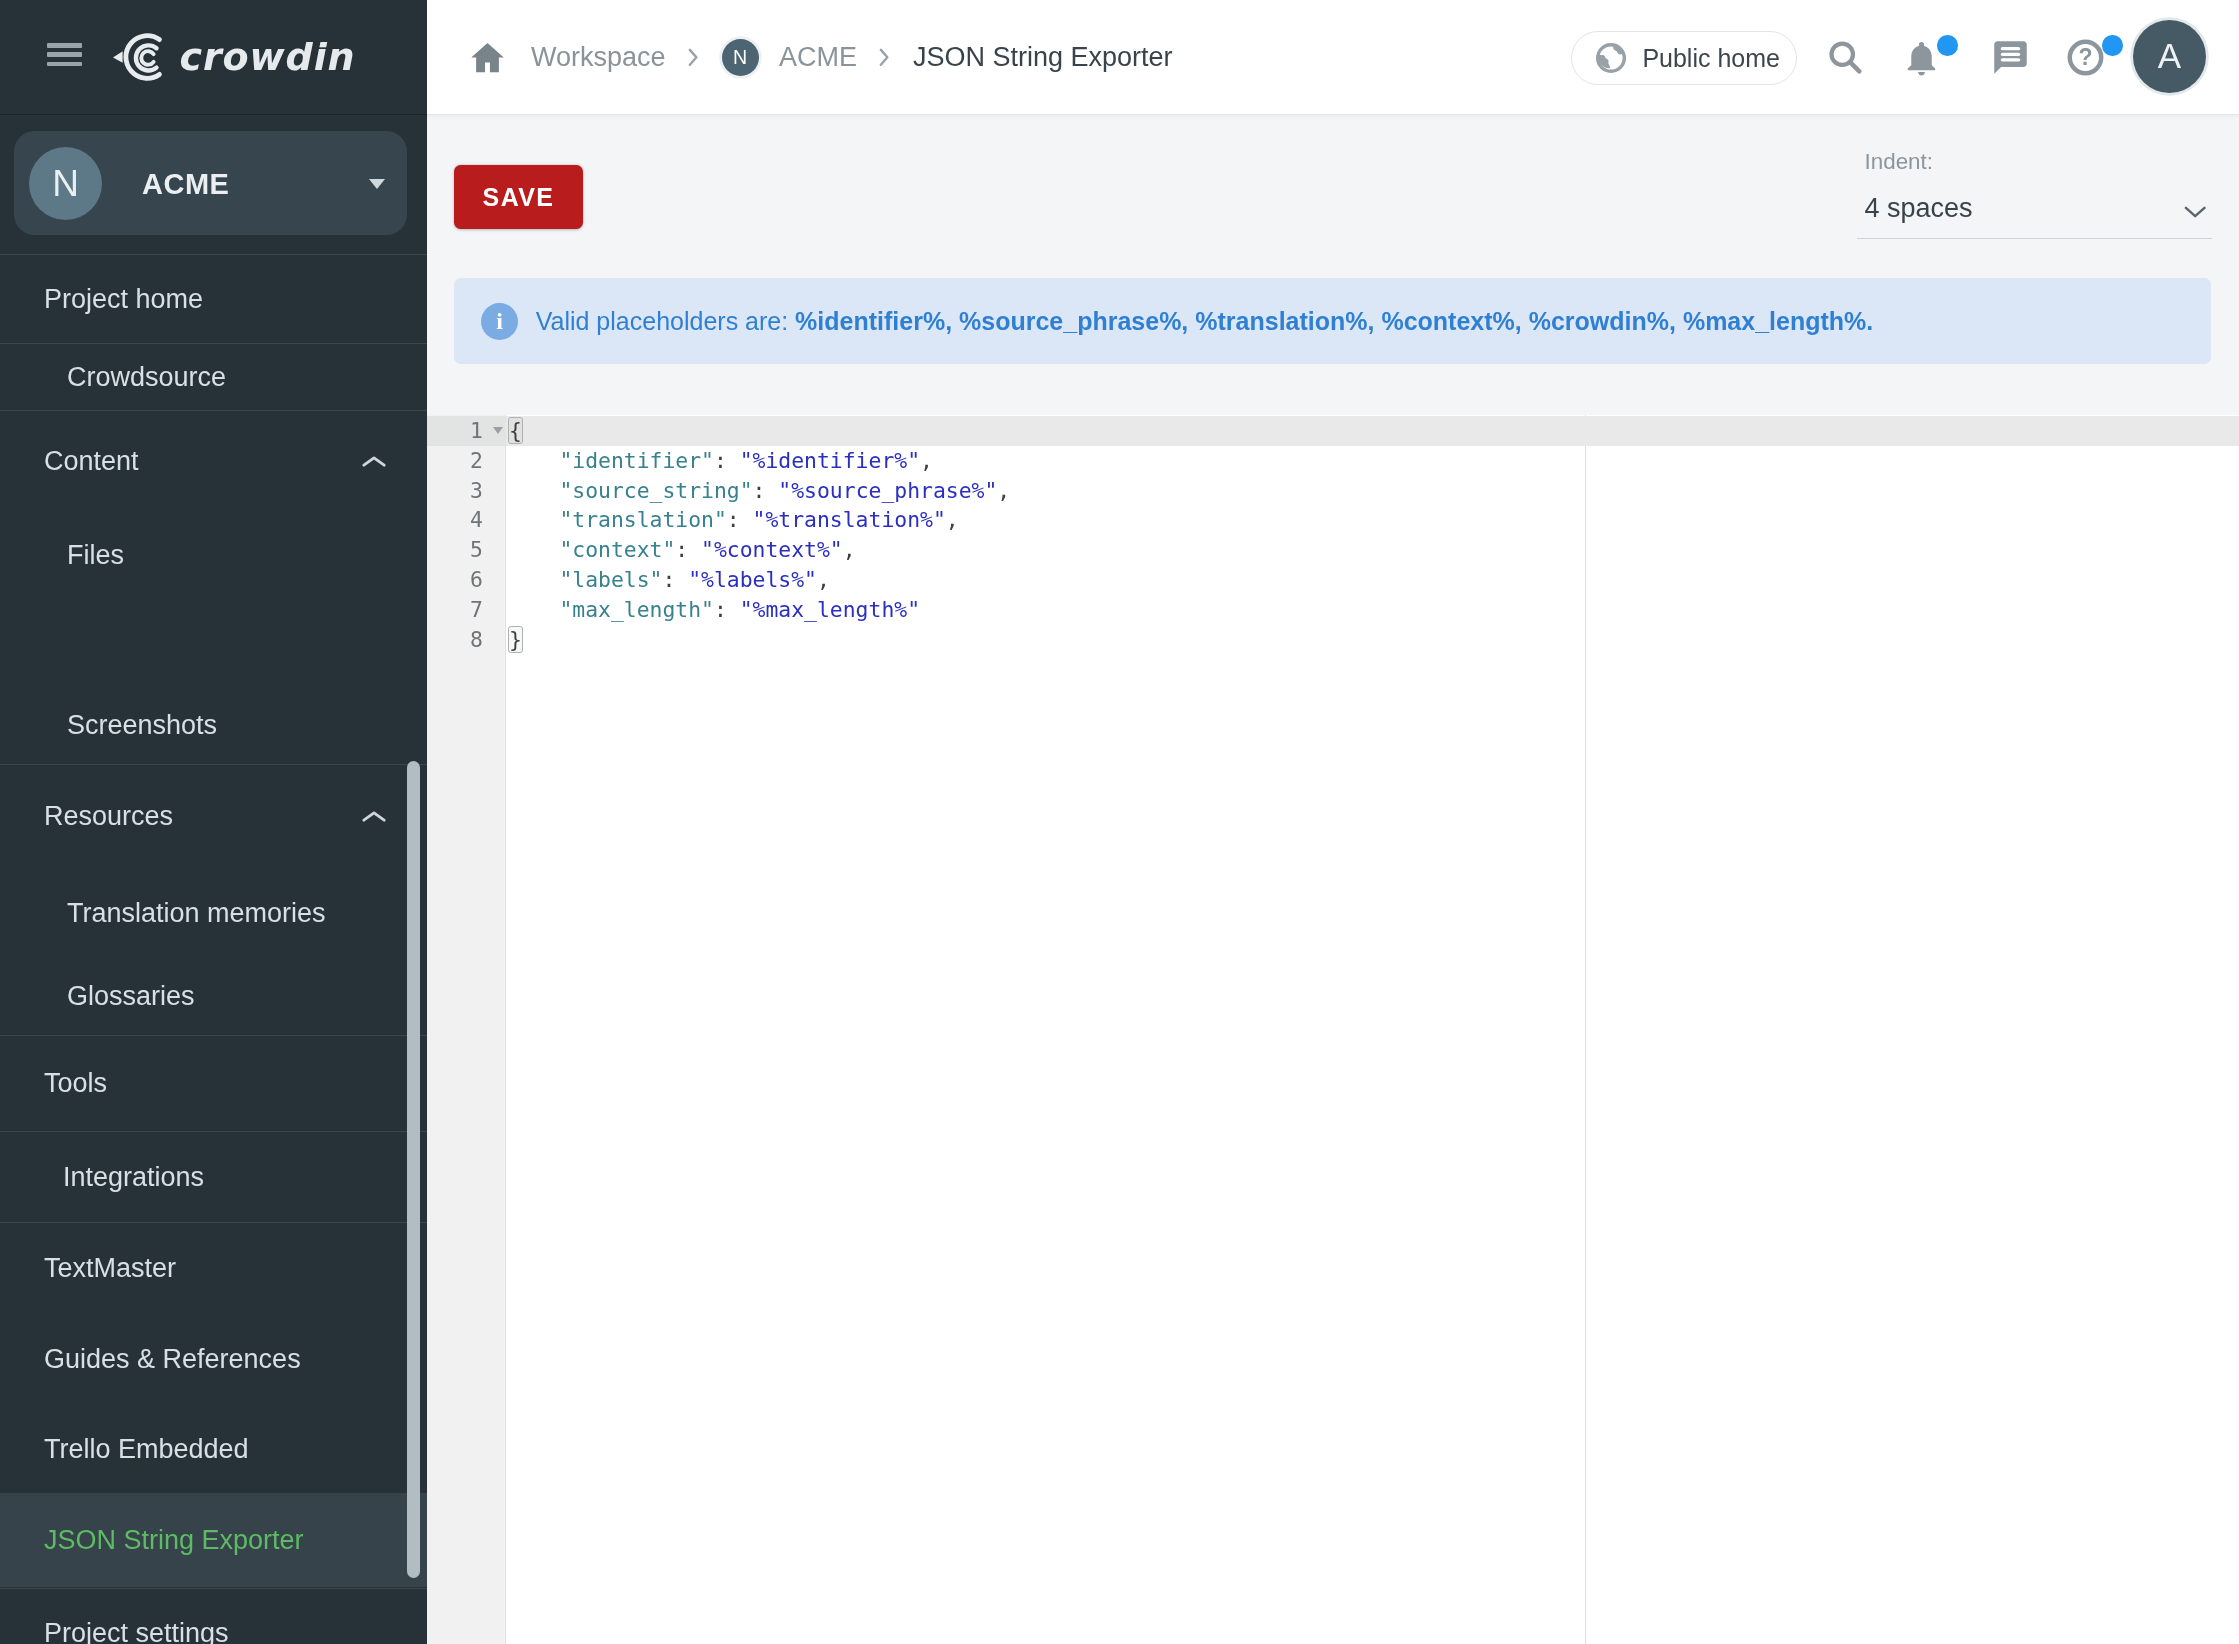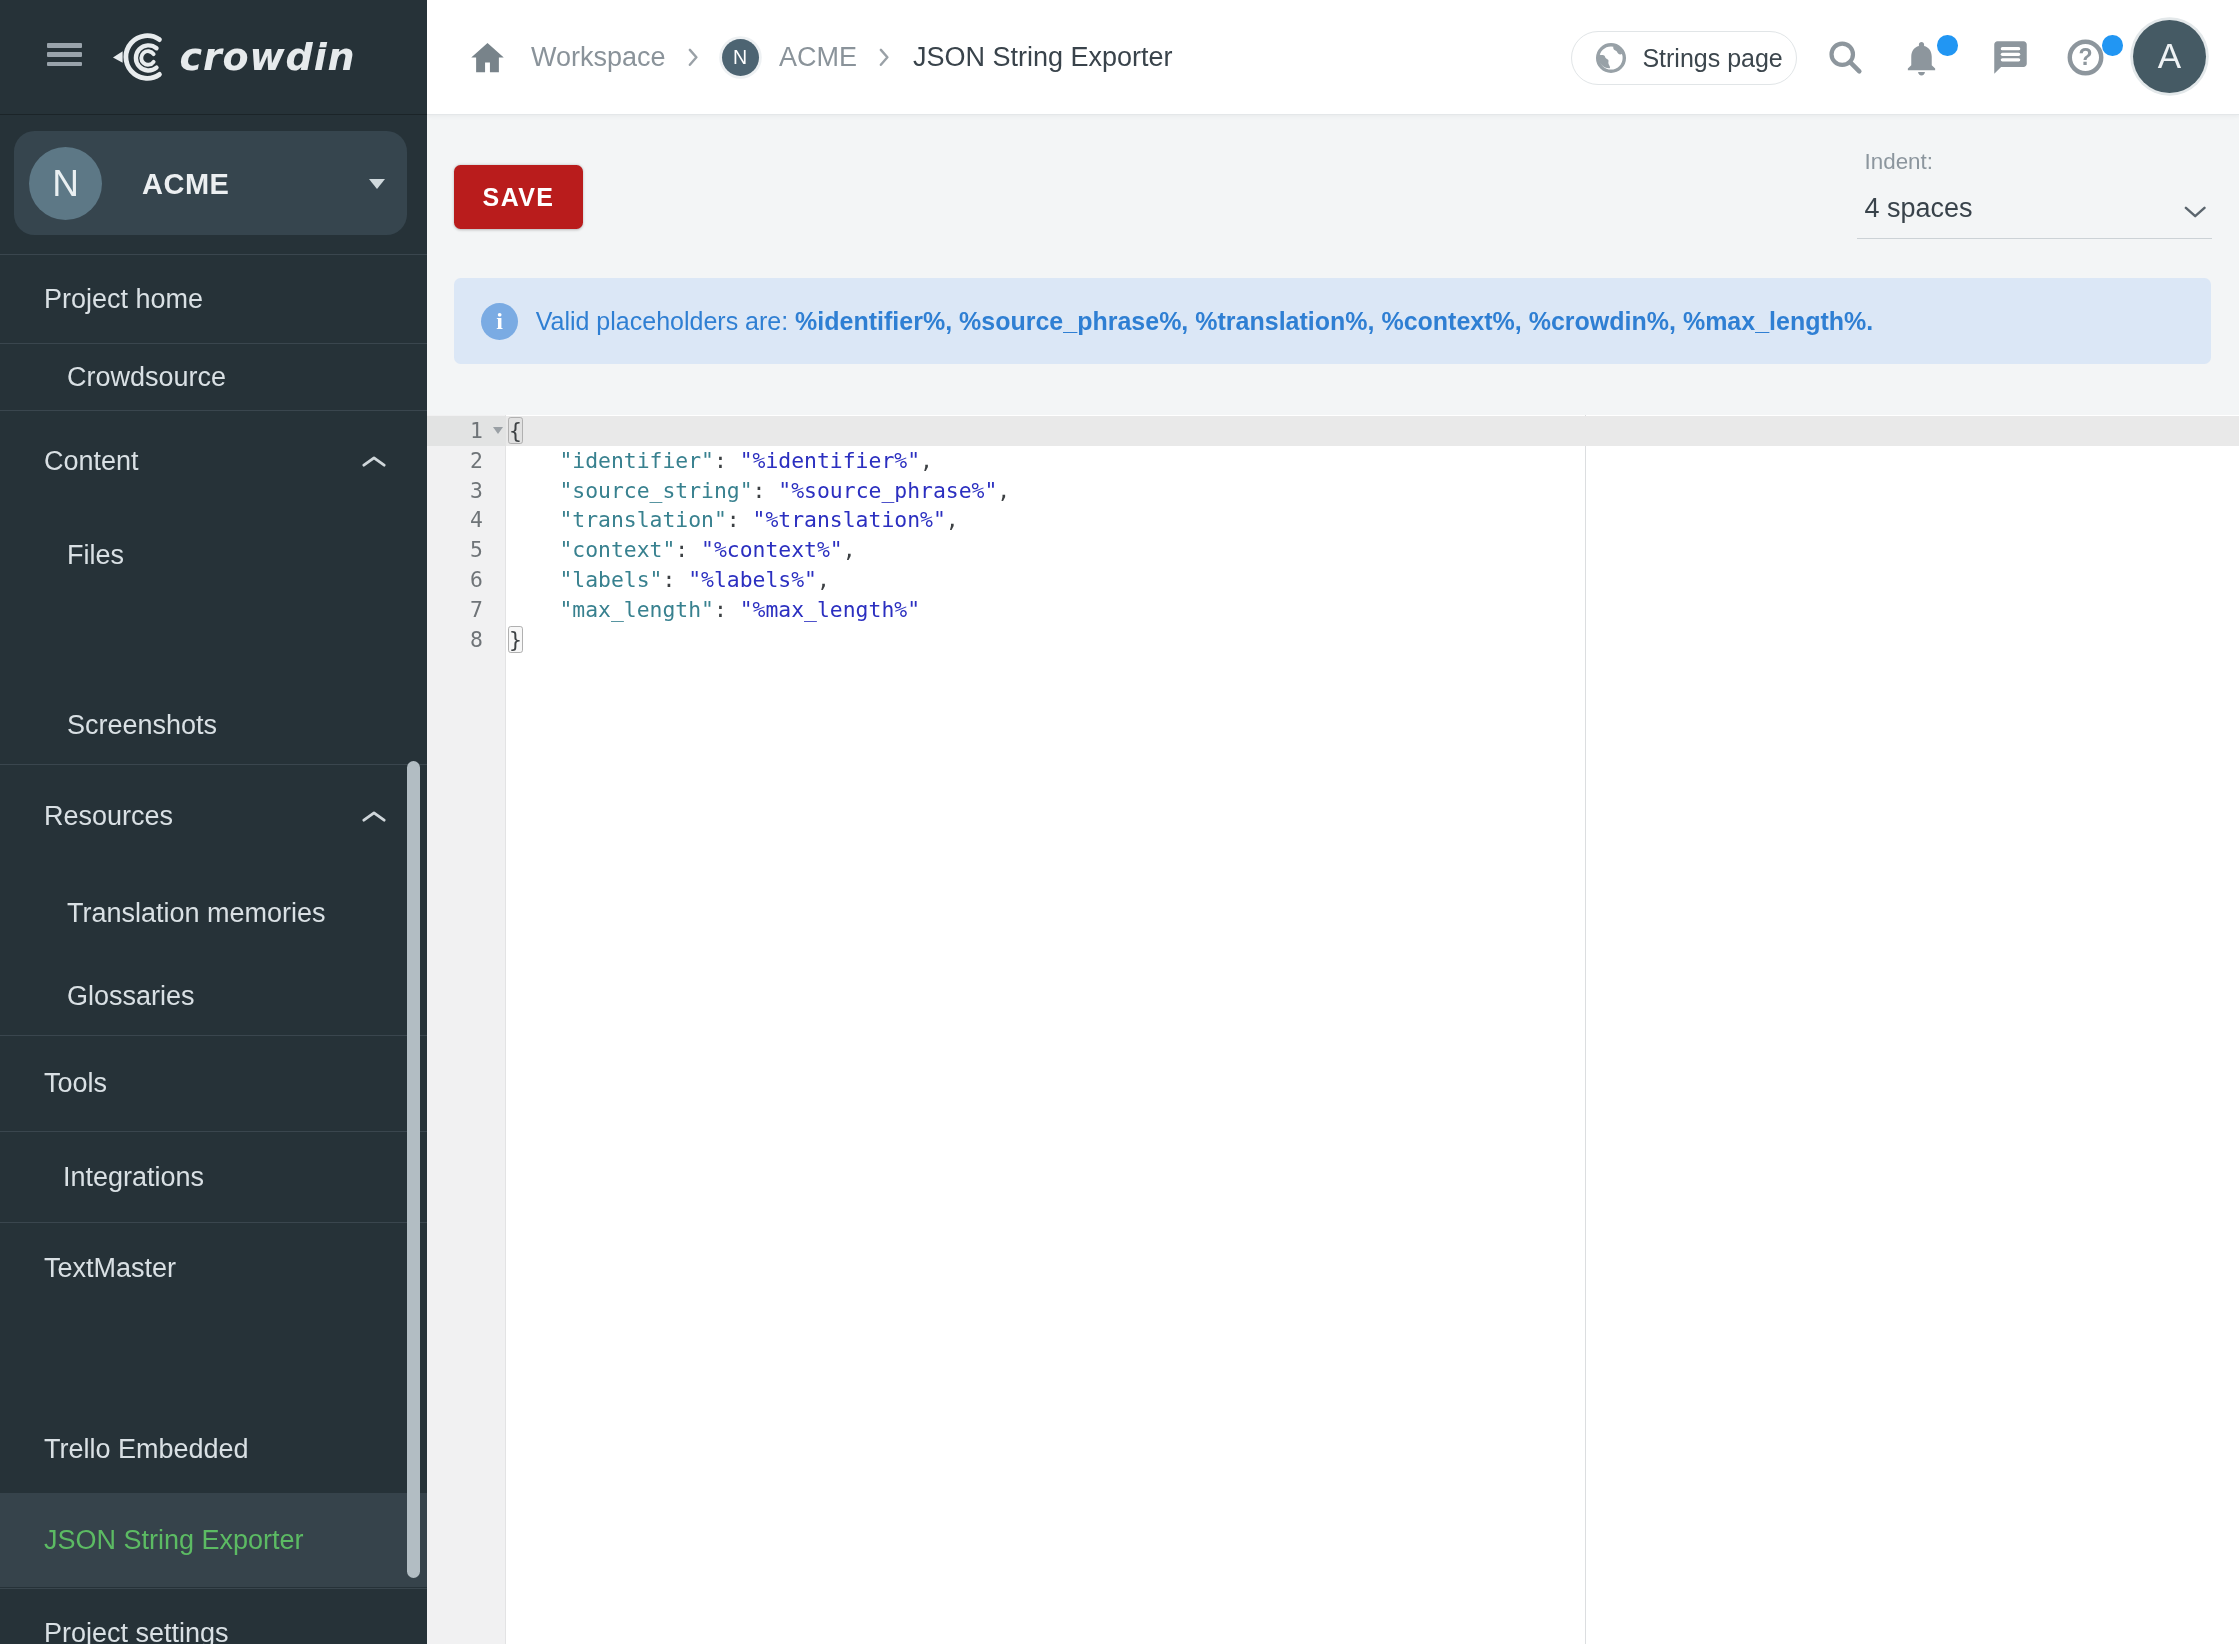--- a/index.html
+++ b/index.html
@@ -146,20 +146,23 @@
           <span class="lbl">Translation memories</span>
         </div>
         <div class="nav-row sep" style="top: 1035px; height: 96px;">
           <span class="lbl">Tools</span>
         </div>
         <div class="nav-row sep" style="top: 1131px; height: 91px; padding-left: 19px;">
           <span class="lbl">Integrations</span>
         </div>
         <div class="nav-row sep" style="top: 1222px; height: 91px;">
           <span class="lbl">TextMaster</span>
+        </div>
+        <div class="nav-row" style="top: 1314px; height: 91px;">
+          <span class="lbl">Guides &amp; References</span>
         </div>
         <div class="nav-row" style="top: 1405px; height: 89px;">
           <span class="lbl">Trello Embedded</span>
         </div>
         <div class="nav-row active" style="top: 1493px; height: 94px;">
           <span class="lbl">JSON String Exporter</span>
         </div>
         <div class="nav-row sep" style="top: 1588px; height: 90px;">
           <span class="lbl">Project settings</span>
         </div>
@@ -192,21 +195,21 @@
       </div>
 
     <div id="public-page-btn">
       <span>
         <svg width="34" height="34" viewBox="0 0 24 24">
           <circle cx="12" cy="12" r="9.4" fill="#ffffff" stroke="#98a1a7" stroke-width="2.4"></circle>
           <path d="M3.4 9.6c2 .9 3.9-.4 4.4 1.6s2.9 1.4 2.4 3.4 1.6 3 1 4.6c-3.9.4-7.8-2.7-7.8-7.2 0-.9 0-1.6.3-2.4z" fill="#98a1a7"></path>
           <path d="M13.6 3.1c3 .8 5.4 3 6.3 5.9-1.3.9-3 .4-3.5-1s-2.6-1.3-2.8-3c-.1-1 .2-1.5.6-1.9z" fill="#98a1a7"></path>
         </svg>
       </span>
-      <span class="pp-label">Strings page</span>
+      <span class="pp-label">Public home</span>
     </div>
 
     <span class="top-icon" style="left:1396px">
       <svg width="39" height="39" viewBox="0 0 24 24">
           <circle cx="10" cy="10" r="6.6" fill="none" stroke="#8d969d" stroke-width="2.6"></circle>
           <line x1="15" y1="15" x2="20.5" y2="20.5" stroke="#8d969d" stroke-width="2.8" stroke-linecap="round"></line>
         </svg>
     </span>
 
     <span class="top-icon" style="left:1472px">

